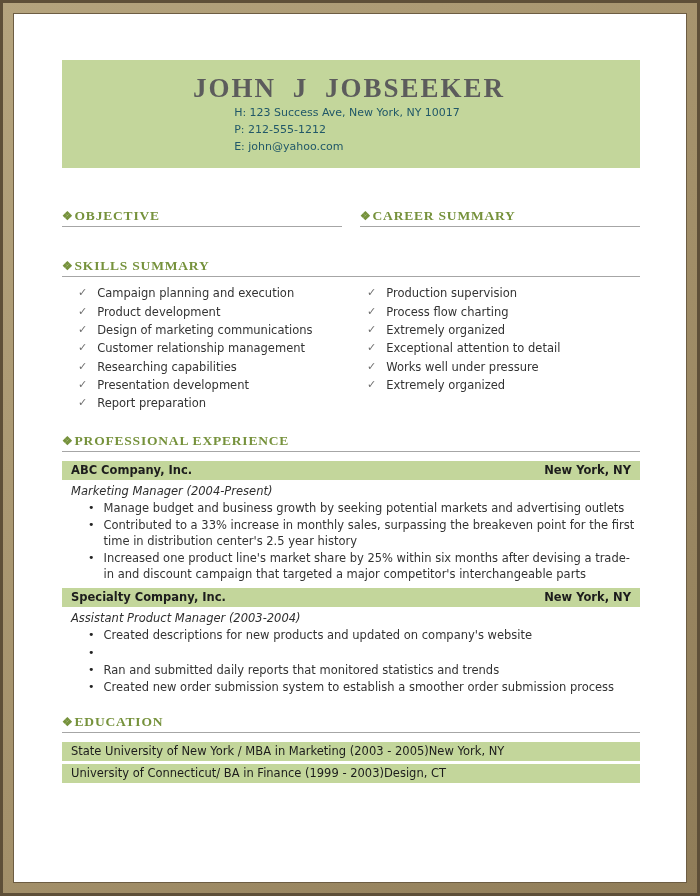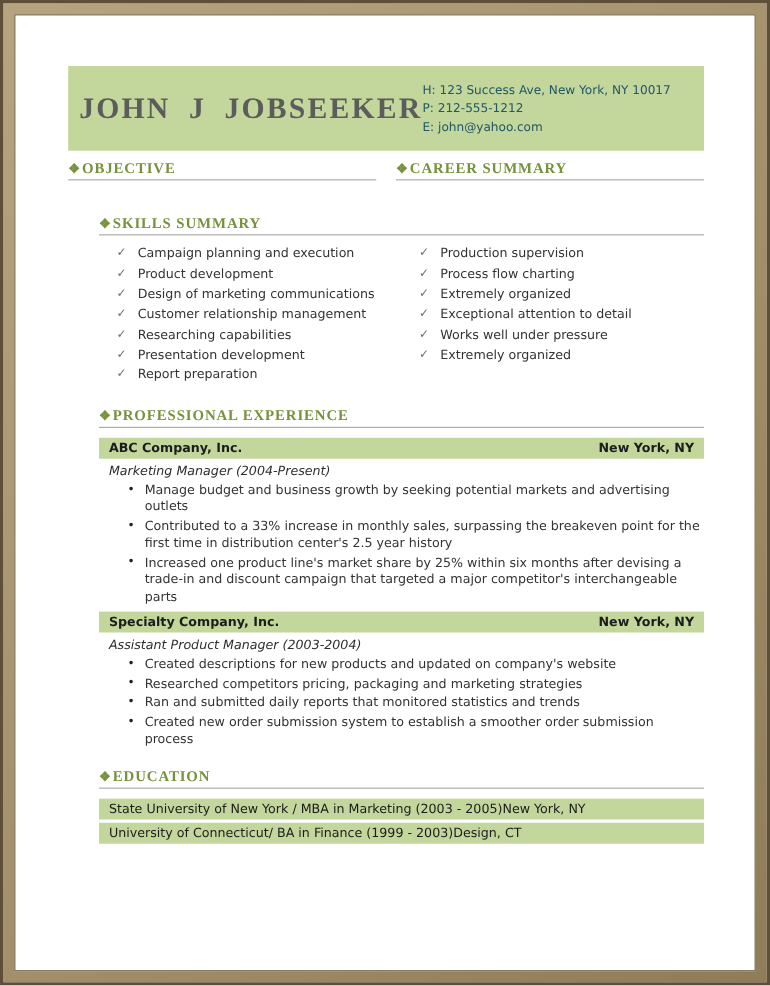--- a/index.html
+++ b/index.html
@@ -18,21 +18,22 @@
     border:1px solid #6d5d43;
     padding:46px 46px 0 48px;
     overflow:hidden;
   }
 
   
   .header-band {
     background:#c3d69b;
     display:flex; justify-content:flex-start; align-items:center;
     padding:13px 14px 13px 10px;
-    margin-bottom:8px;
+    margin-bottom:40px;
+    flex-direction:column;
   }
   .name {
     font-family:"Liberation Serif", serif;
     font-size:27px; font-weight:bold; color:#5c5c5c;
     letter-spacing:2px; word-spacing:8px;
   }
   .contact { font-size:11px; color:#215868; line-height:1.55; padding-right:4px; }
 
   
   .sec-head {
@@ -42,21 +43,21 @@
     border-bottom:1px solid #a6a6a6;
     padding-bottom:2px; margin-bottom:9px;
   }
   .sec-head .diamond { margin-right:1px; font-size:12px; }
 
   .two-col { display:flex; gap:18px; margin-bottom:22px; }
   .col { flex:1; }
   .body-text { font-size:11.5px; color:#3b3b3b; line-height:1.55; }
 
   
-  .section { margin-bottom:18px;margin-left:28px; }
+  .section { margin-bottom:18px; }
   .skills-cols { display:flex; margin-top:2px; }
   .skills-col { width:50%; }
   .skill-item { display:flex; gap:10px; margin:0 0 4px 16px; font-size:11.5px; color:#333; line-height:1.25; }
   .skill-item .check { color:#6e6e6e; font-size:11px; }
 
   
   .job-bar {
     background:#c3d69b;
     display:flex; justify-content:space-between;
     padding:2px 9px 3px;
@@ -194,21 +195,20 @@
           <span>New York, NY</span>
         </div>
         <div class="role">Assistant Product Manager (2003-2004)</div>
         <div class="bullets">
           <div class="bullet-row">
               <span class="dot">•</span>
               <span>Created descriptions for new products and updated on company's website</span>
             </div>
           <div class="bullet-row">
               <span class="dot">•</span>
-              <span>Researched competitors pricing, packaging and marketing strategies</span>
             </div>
           <div class="bullet-row">
               <span class="dot">•</span>
               <span>Ran and submitted daily reports that monitored statistics and trends</span>
             </div>
           <div class="bullet-row">
               <span class="dot">•</span>
               <span>Created new order submission system to establish a smoother order submission process</span>
             </div>
         </div>

